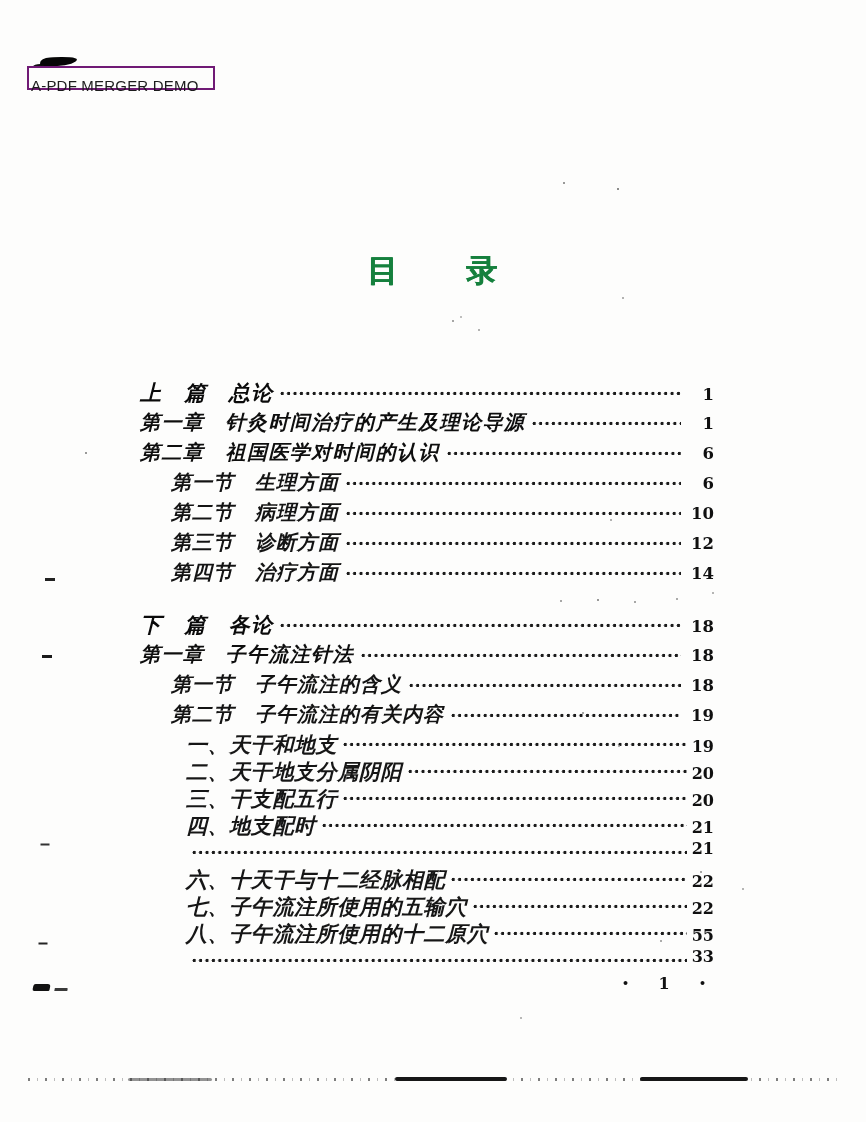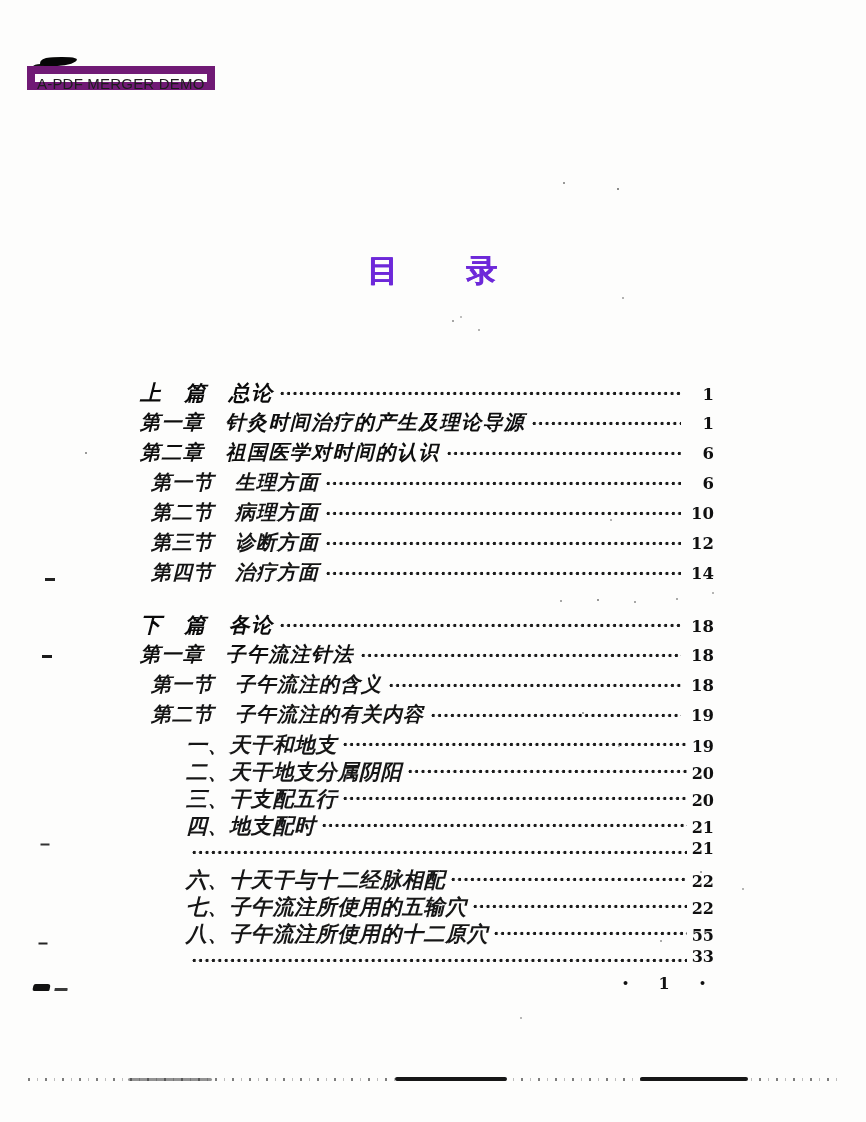--- a/index.html
+++ b/index.html
@@ -5,37 +5,37 @@
   html,body{margin:0;padding:0;background:#ffffff;}
   .page{
     position:relative; width:866px; height:1122px;
     background:#fdfdfc; overflow:hidden;
     font-family:"DejaVu Sans", sans-serif; color:#141414;
   }
 
   
   .watermark{
     position:absolute; left:27px; top:66px; width:188px; height:24px;
-    border:8px solid #701a75; box-sizing:border-box;
+    border:2px solid #701a75; box-sizing:border-box;
     font-family:"Liberation Sans", sans-serif;
     font-size:15px; line-height:20px; letter-spacing:.2px;
-    color:#1c1c1c; padding:0 2px; white-space:nowrap;
+    color:#1c1c1c; padding:8px 2px; white-space:nowrap;
   }
   .ink-blob{
     position:absolute; left:40px; top:57px; width:37px; height:9px;
     background:#060606; border-radius:30% 70% 60% 40% / 60% 40% 70% 30%;
     transform:rotate(-3deg);
     box-shadow:-10px 3px 0 -3px #111;
   }
 
   
   .doc-title{
     position:absolute; top:250px; left:0; right:0;
     text-align:center; font-size:31px; font-weight:900;
-    color:#6d28d9; letter-spacing:2px;
+    color:#15803d; letter-spacing:2px;
     text-shadow:.7px 0 0 currentColor;
     white-space:pre;
   }
 
   
   .toc{position:absolute; top:379px; left:140px; width:574px;}
   .row{display:flex; align-items:baseline; height:22px; margin-bottom:8px;}
   .row .lbl{flex:0 0 auto; white-space:pre;font-style:italic;}
   .row .pg{
     flex:0 0 auto; min-width:30px; text-align:right;
@@ -43,21 +43,21 @@
     color:#101010;
   }
   .leader{
     flex:1 1 auto; height:5px; min-width:8px;
     align-self:flex-end; margin:0 3px 5px 7px;
     background-image:radial-gradient(circle at 2.2px 2.4px, #1a1a1a 1.45px, rgba(0,0,0,0) 1.95px);
     background-size:6.4px 5px; background-repeat:repeat-x;
   }
   .lvl-part .lbl{font-size:21px; font-weight:900; letter-spacing:1.2px; color:#0a0a0a;}
   .lvl-chapter .lbl{font-size:20px; font-weight:800; letter-spacing:1.4px; color:#0e0e0e;}
-  .lvl-section{margin-left:11px;}
+  .lvl-section{margin-left:31px;}
   .lvl-section .lbl{font-size:20px; font-weight:800; letter-spacing:1px;}
   .lvl-item{margin-left:46px; height:20px; margin-bottom:7px;}
   .lvl-item .lbl{font-size:21px; font-weight:700; letter-spacing:.6px; color:#161616;}
   .lvl-item .leader{margin:0 1px 4px 6px;}
   .lvl-item .pg{min-width:26px; font-size:16px;}
   .gap-before{margin-top:30px;}
 
   
   .footer{
     position:absolute; top:973px; left:622px; width:84px; height:20px;

